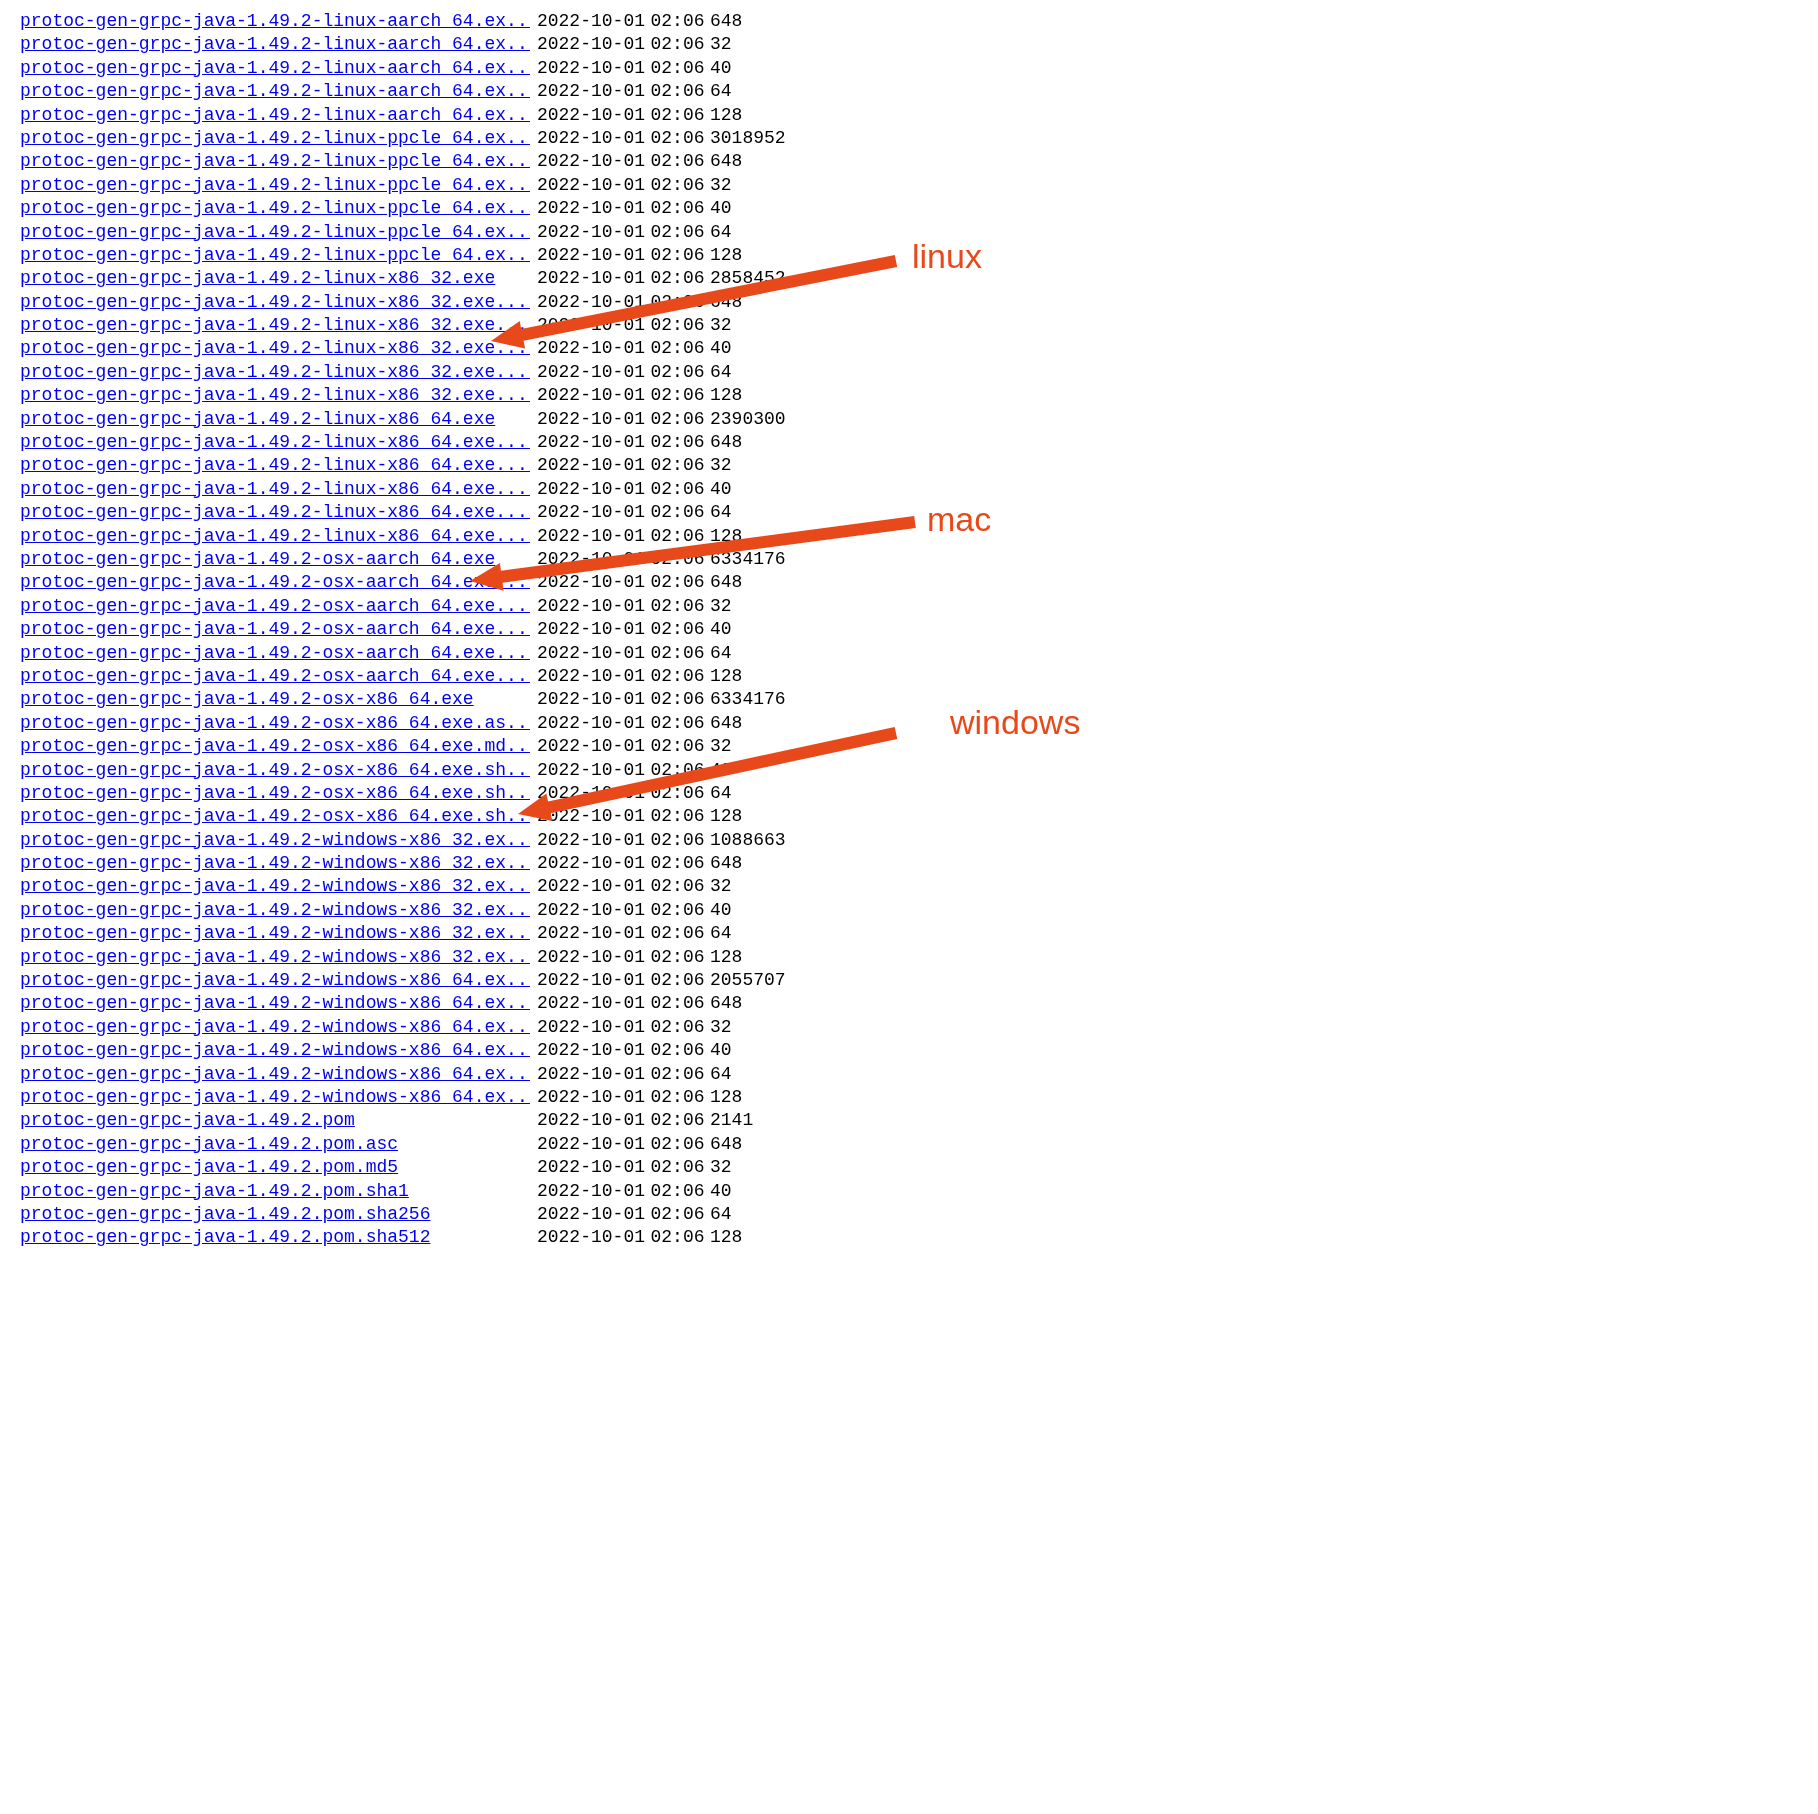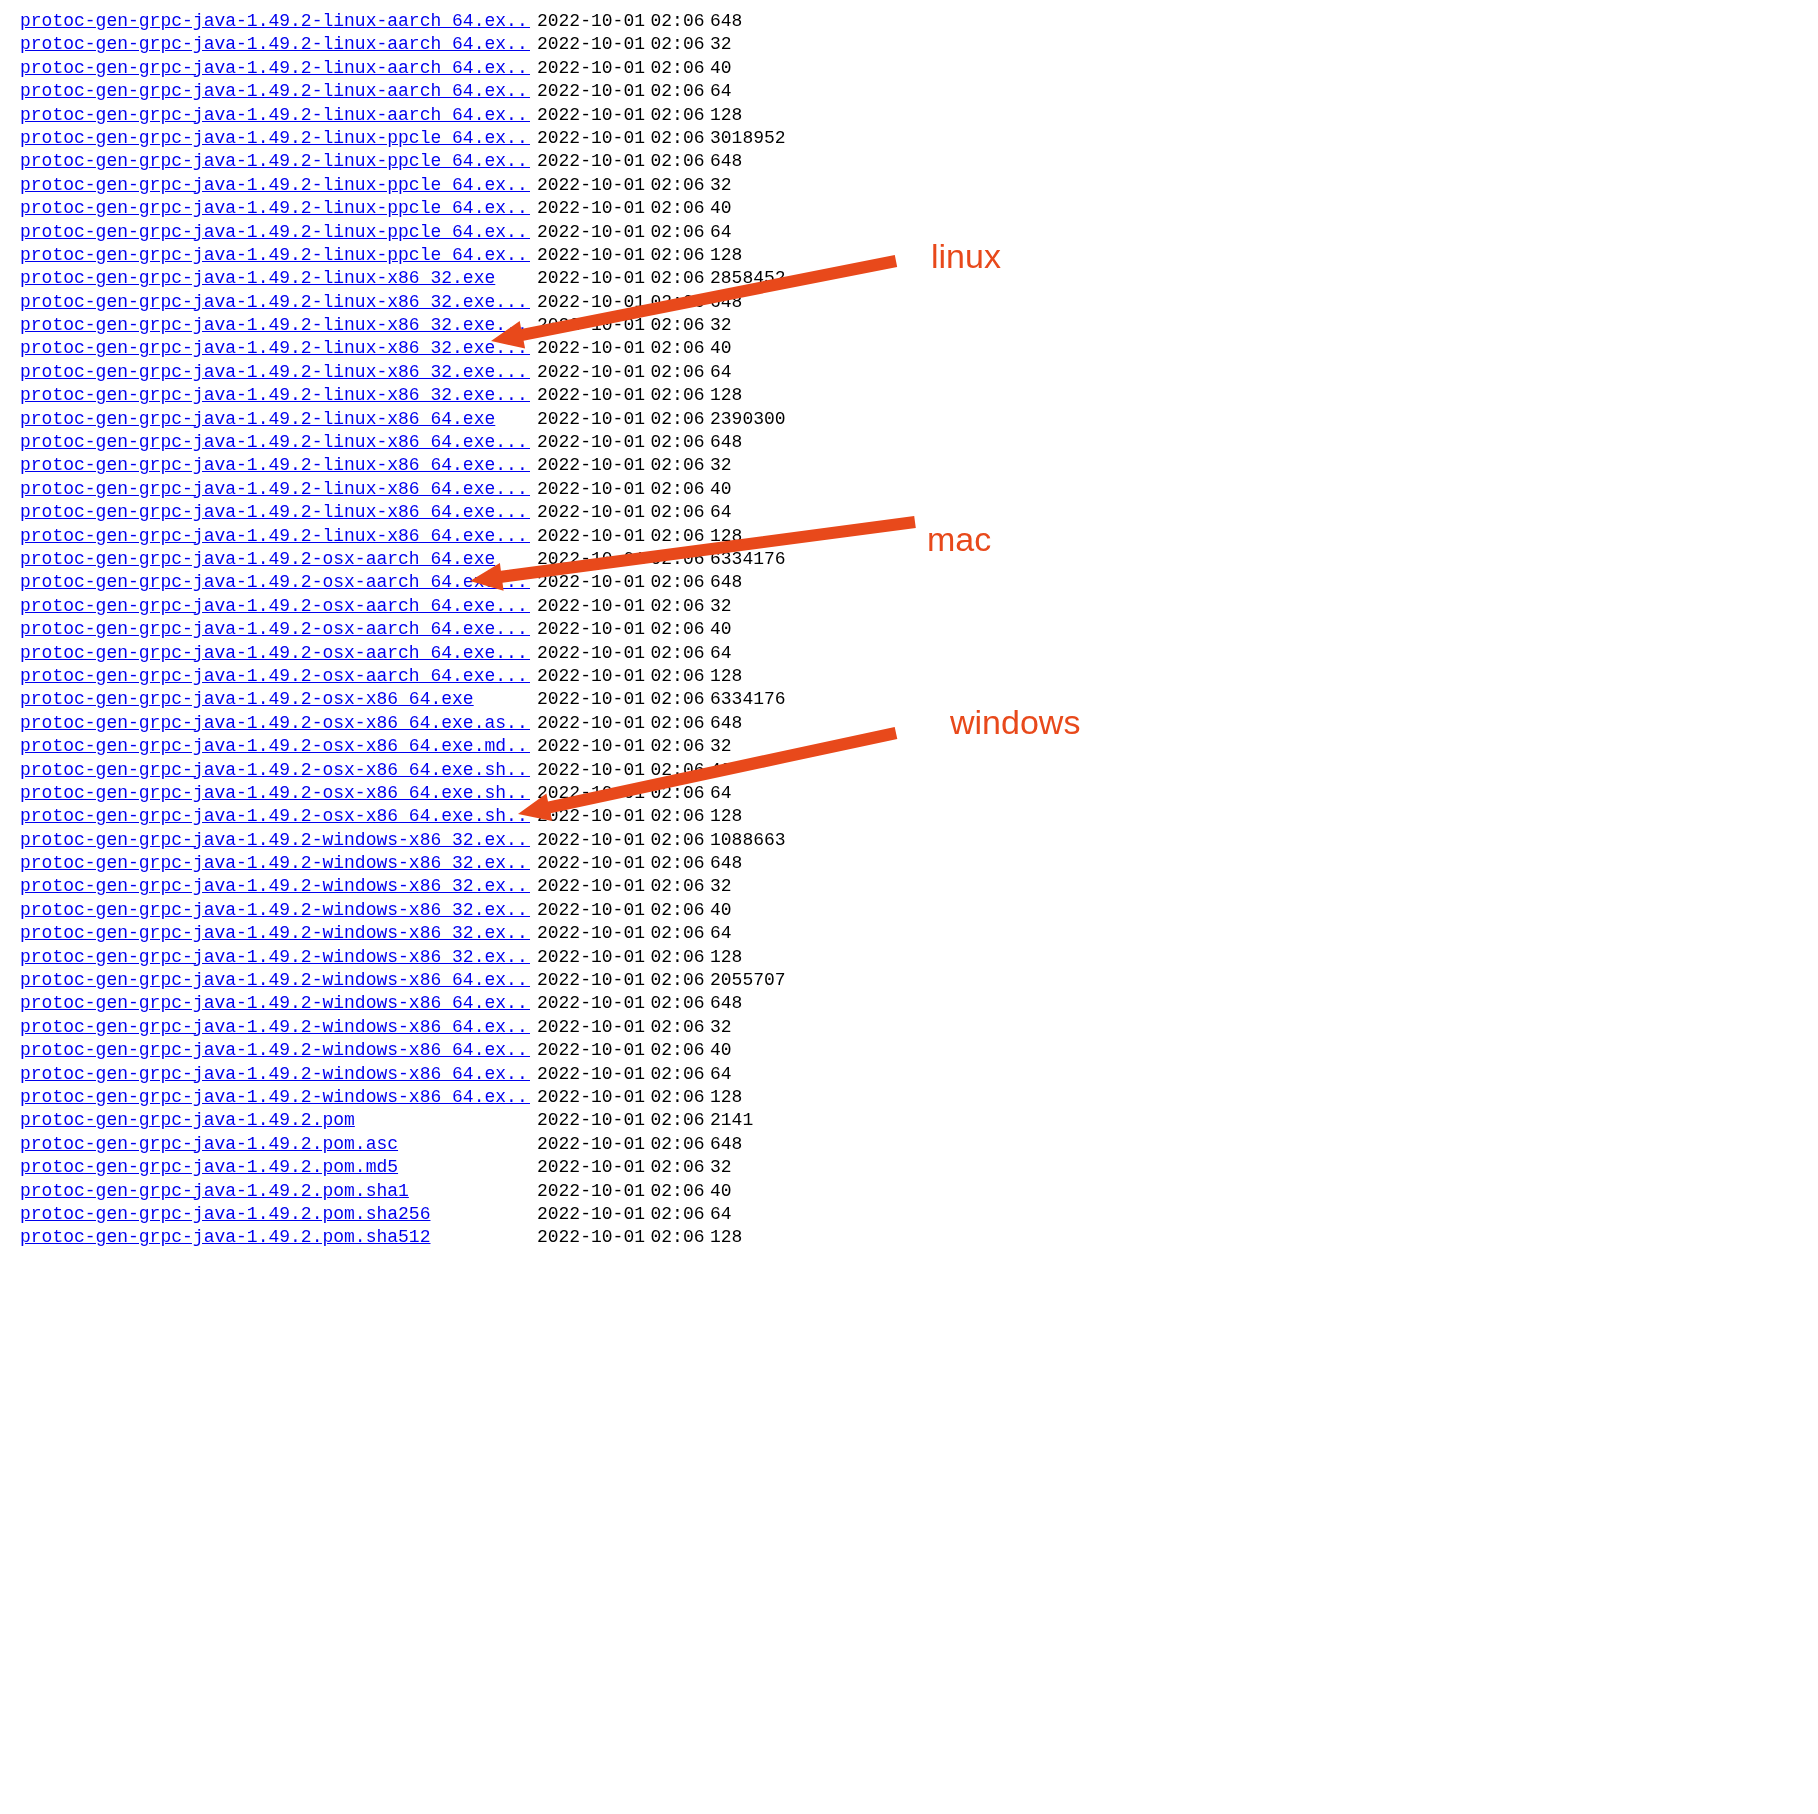--- a/index.html
+++ b/index.html
@@ -372,16 +372,16 @@
       <span class="size">128</span>
     </div>
   </div>
 
 <div class="annotation-layer">
   <svg id="arrows-svg" width="1100" height="1100" style="position:absolute;left:0;top:0;overflow:visible;">
       <polygon points="894.8,255.1 521.2,328.9 519.7,321.1 491.0,341.0 525.1,348.5 523.6,340.7 897.2,266.9" fill="#e8491b"></polygon>
       <polygon points="914.2,516.1 500.9,570.8 499.9,562.9 470.0,581.0 503.6,590.7 502.5,582.7 915.8,527.9" fill="#e8491b"></polygon>
       <polygon points="894.7,727.1 548.0,801.4 546.4,793.6 518.0,814.0 552.2,821.0 550.5,813.2 897.3,738.9" fill="#e8491b"></polygon>
     </svg>
-  <div class="label" style="left: 912px; top: 237px; margin-left: 19px;">linux</div>
-  <div class="label" style="left: 927px; top: 520px; text-align: center;">mac</div>
+  <div class="label" style="left: 912px; top: 237px;">linux</div>
+  <div class="label" style="left: 927px; top: 500px; text-align: center;">mac</div>
   <div class="label" style="left: 912px; top: 703px; margin-left: 38px;">windows</div>
 </div>
 
 </body></html>

